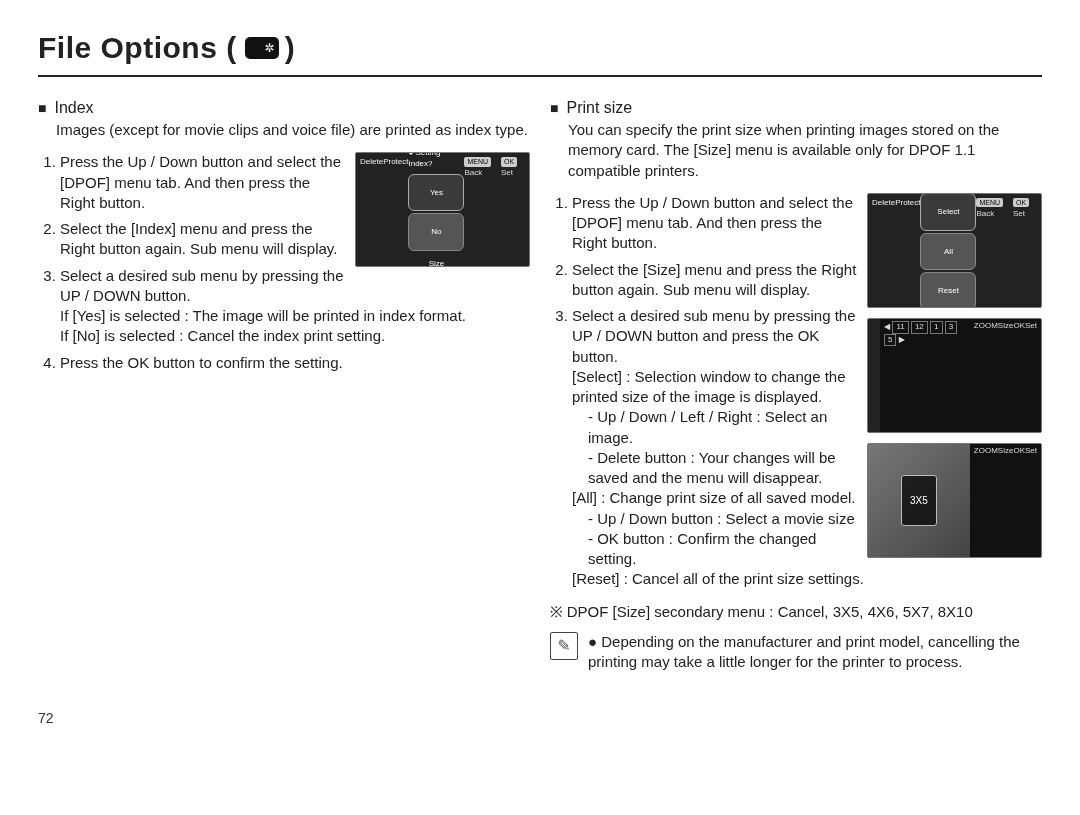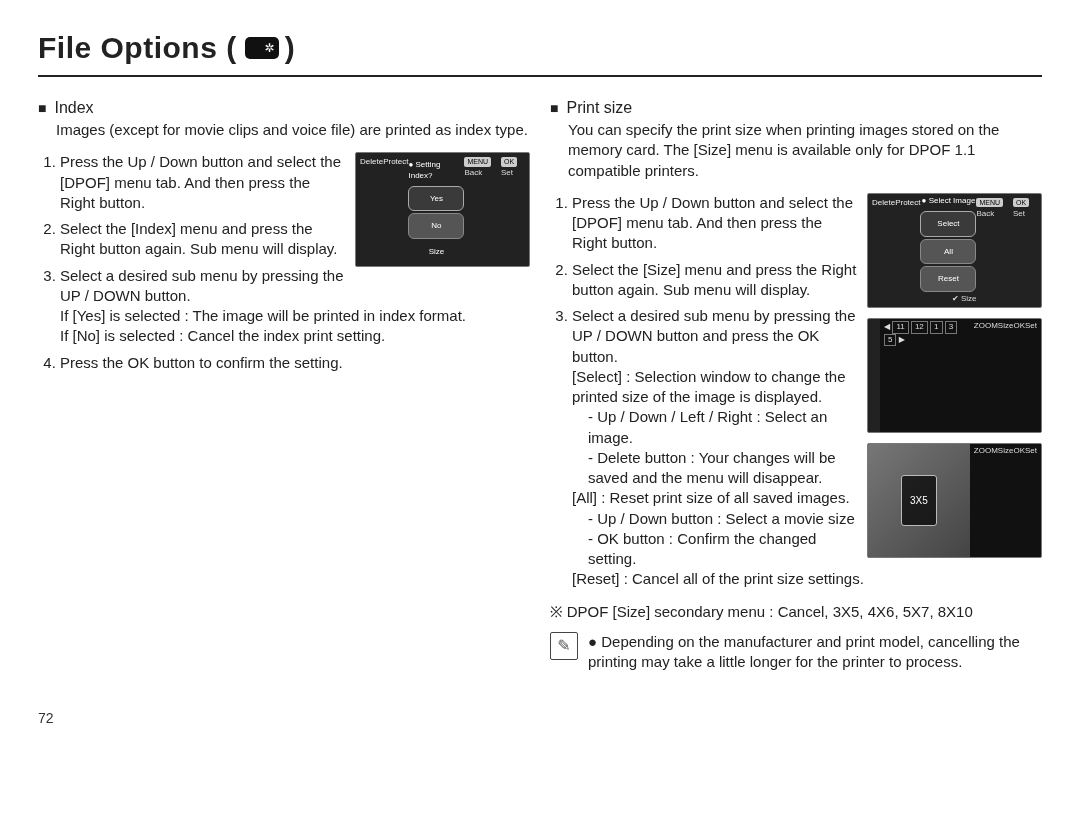--- a/index.html
+++ b/index.html
@@ -151,21 +151,21 @@
     display: flex;
     flex-direction: column;
     align-items: center;
     justify-content: center;
     gap: 2px;
   }
   .cam .pill {
     background: #555;
     border: 1px solid #888;
     border-radius: 6px;
-    padding: 7px 10px;
+    padding: 13px 10px;
     color: #fff;
     font-size: 8px;
     line-height: 1.2;
     min-width: 34px;
     text-align: center;
   }
   .cam .pill.hl {
     background: #3a3a3a;
     border-color: #aaa;
   }
@@ -377,21 +377,21 @@
         <ol class="steps">
           <li>Press the Up / Down button and select the [DPOF] menu tab. And then press the Right button.</li>
           <li>Select the [Size] menu and press the Right button again. Sub menu will display.</li>
           <li>
             <div>Select a desired sub menu by pressing the UP / DOWN button and press the OK button.</div>
             <div>[Select] : Selection window to change the printed size of the image is displayed.</div>
             <div class="sub-list">
               <div>- Up / Down / Left / Right : Select an image.</div>
               <div>- Delete button : Your changes will be saved and the menu will disappear.</div>
             </div>
-            <div>[All] : Reset print size of all saved images.</div>
+            <div>[All] : Change print size of all saved model.</div>
             <div class="sub-list">
               <div>- Up / Down button : Select a movie size</div>
               <div>- OK button : Confirm the changed setting.</div>
             </div>
             <div>[Reset] : Cancel all of the print size settings.</div>
           </li>
         </ol>
         <div class="clear"></div>
       </div>
 

